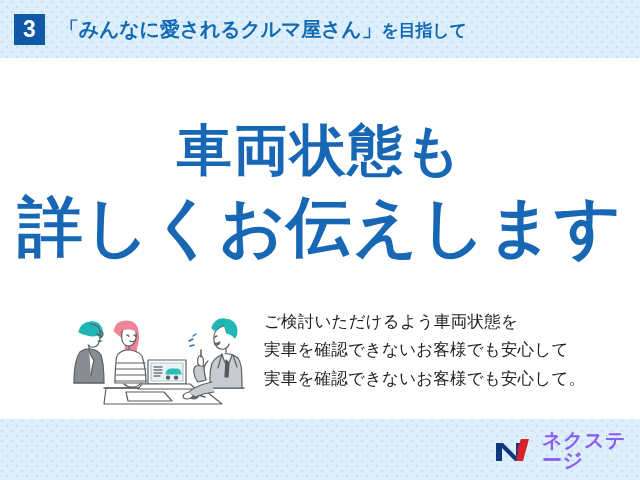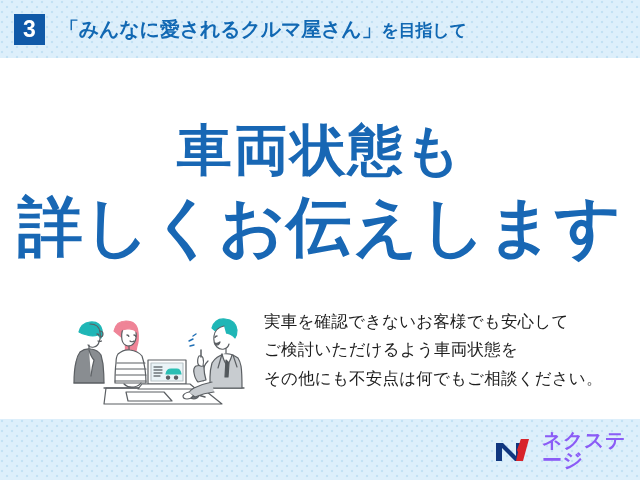--- a/index.html
+++ b/index.html
@@ -273,23 +273,23 @@
 
           <g stroke="#1f6fb5" stroke-width="1.4" stroke-linecap="round">
             <path d="M127 37 l4 -2"></path>
             <path d="M128 42 l4 -1"></path>
             <path d="M131 32 l3 -2"></path>
           </g>
         </svg>
       </div>
 
       <div class="body-copy">
+        <span>ご検討いただけるよう車両状態を</span>
         <span>実車を確認できないお客様でも安心して</span>
-        <span>ご検討いただけるよう車両状態を</span>
-        <span>その他にも不安点は何でもご相談ください。</span>
+        <span>実車を確認できないお客様でも安心して。</span>
       </div>
 
     </div>
   </div>
 
   <div class="dotband bottom"></div>
 
   <div class="footer-logo">
     <svg class="logo-mark" viewBox="0 0 40 26">
       <path d="M2 24 L2 6 L9 6 L22 19 L22 6 L28 6 L28 24 L21 24 L8 11 L8 24 Z" fill="#10367f"></path>

